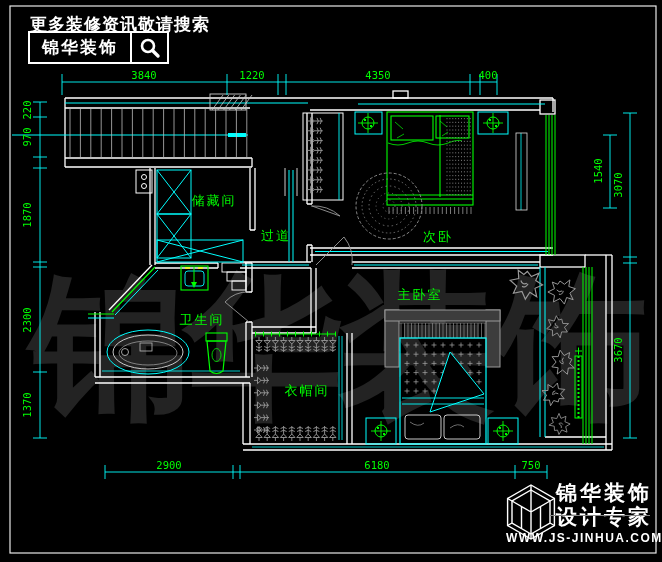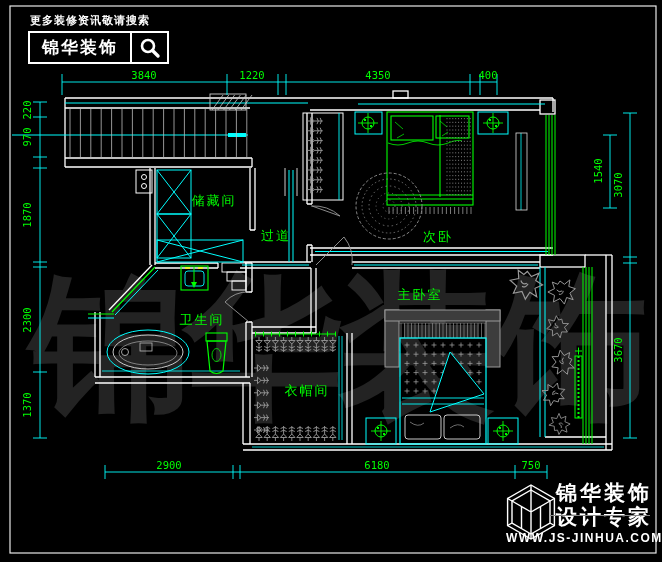--- a/index.html
+++ b/index.html
@@ -1,19 +1,19 @@
 <!DOCTYPE html>
 <html><head>
 <meta charset="utf-8">
 <style>
   html,body{margin:0;padding:0;background:#000;}
   .stage{position:relative;width:662px;height:562px;background:#000;overflow:hidden;
          font-family:"Liberation Sans",sans-serif;}
   .tagline{position:absolute;left:30px;top:13px;color:#fff;font-weight:bold;
-           font-size:11px;letter-spacing:1px;white-space:nowrap;}
+           font-size:17px;letter-spacing:1px;white-space:nowrap;}
   .brandbox{position:absolute;left:28px;top:31px;width:137px;height:29px;
             border:2px solid #fff;display:flex;align-items:stretch;}
   .brandbox .name{flex:1;color:#fff;font-weight:bold;font-size:17px;text-align:center;
                   line-height:29px;letter-spacing:2px;border-right:2px solid #fff;}
   .brandbox .mag{width:35px;display:flex;align-items:center;justify-content:center;}
   .f-brand{position:absolute;left:556px;top:479px;color:#fff;font-weight:bold;
            font-size:21px;letter-spacing:3px;white-space:nowrap;}
   .f-sub{position:absolute;left:556px;top:503px;color:#fff;font-weight:bold;
          font-size:21px;letter-spacing:3px;white-space:nowrap;}
   .f-sub:after{content:"";position:absolute;left:-6px;top:12px;width:100px;height:1px;background:#888;}

